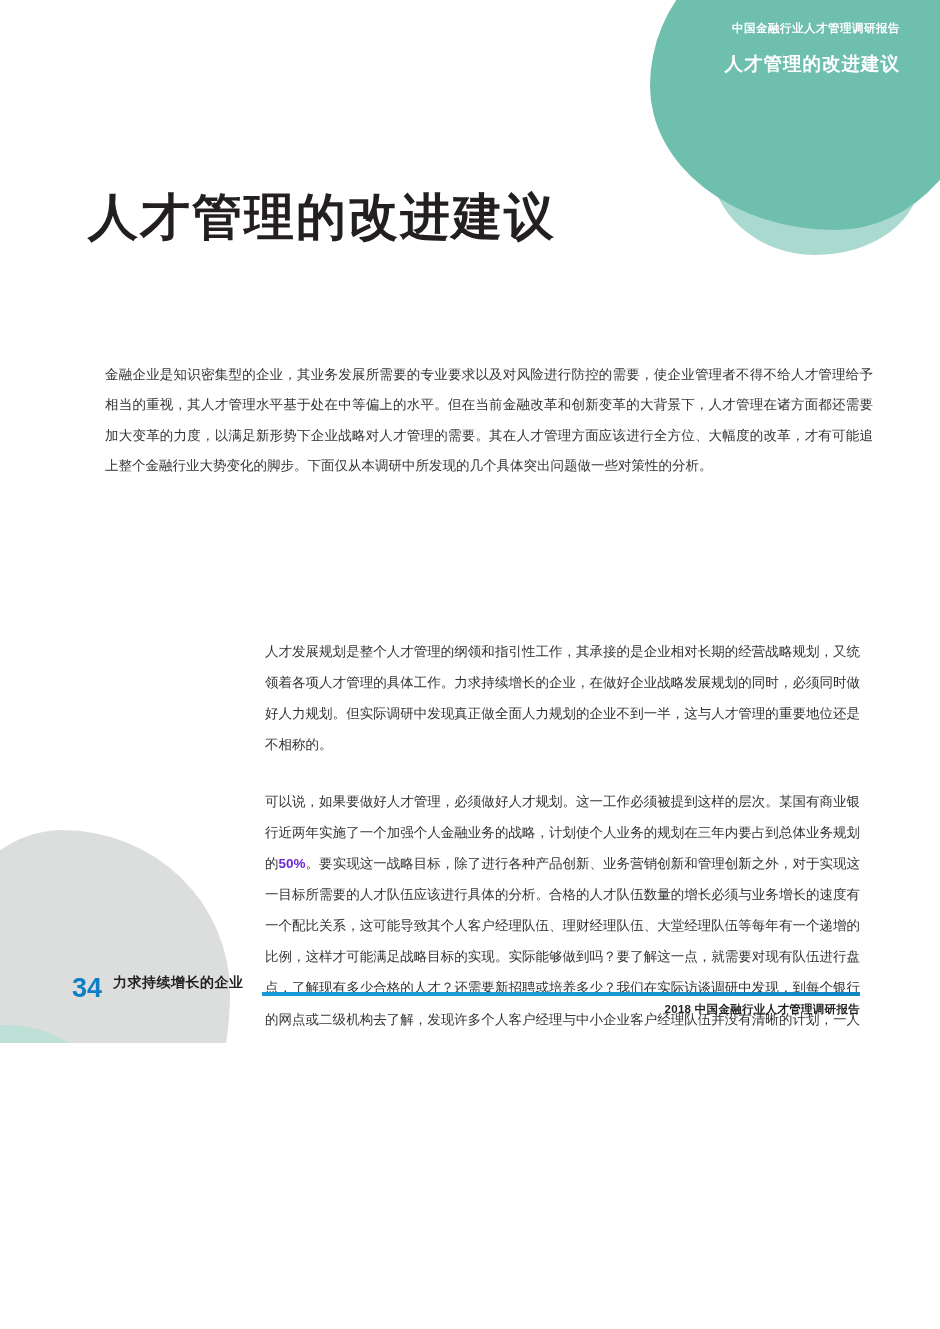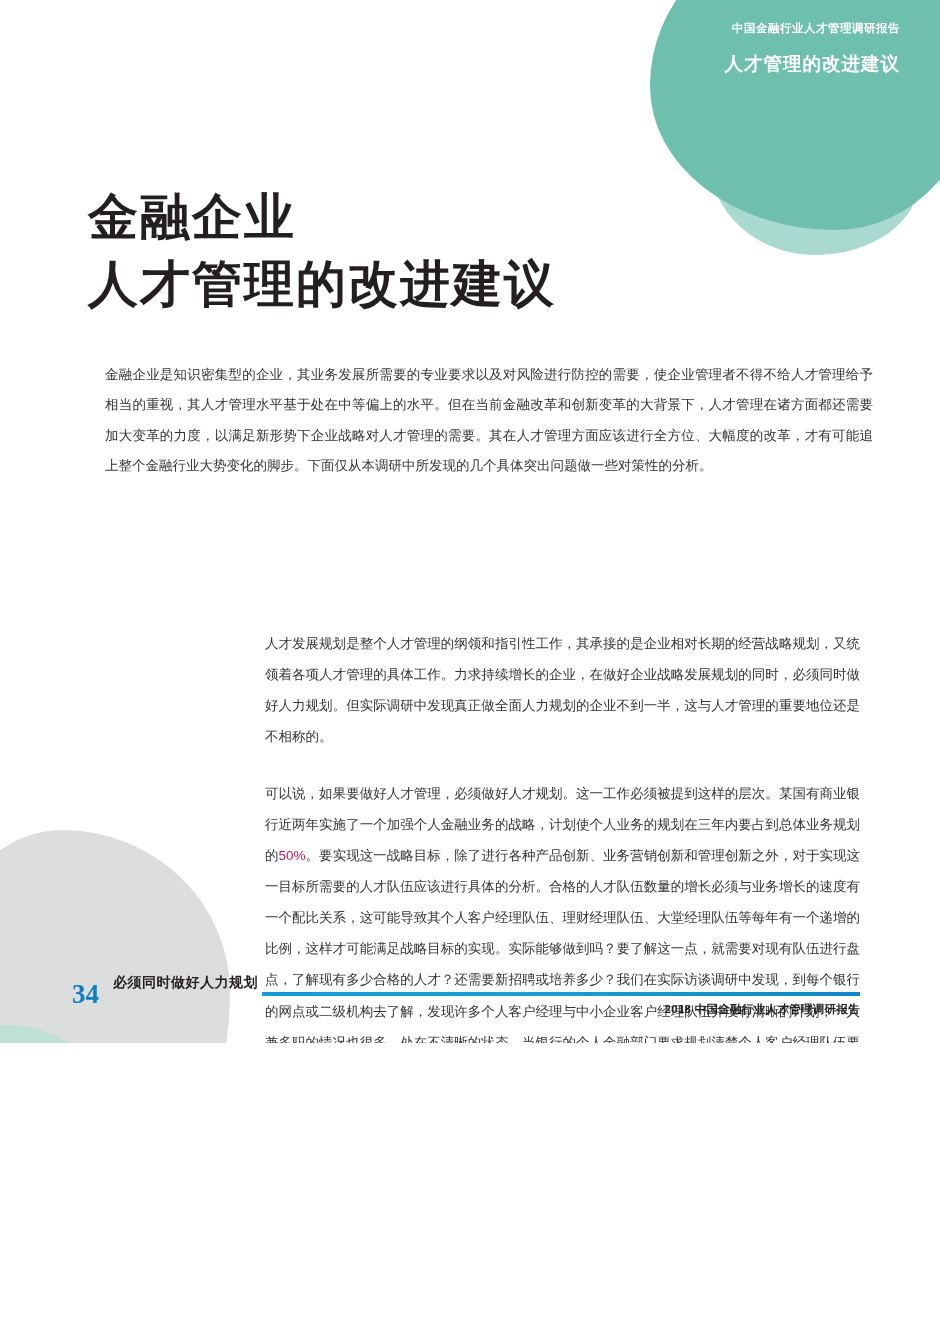--- a/index.html
+++ b/index.html
@@ -134,49 +134,49 @@
 
   
   .body-col {
     position: absolute;
     left: 265px;
     top: 620px;
     width: 595px;
     z-index: 4;
   }
   .body-col p {
-    margin: 8px 0 26px 0;
+    margin: 16px 0 26px 0;
     font-size: 13.5px;
     line-height: 2.3;
     color: #333333;
     text-align: justify;
   }
   .body-col p:last-child { margin-bottom: 0; }
   b.hl {
-    font-weight: normal;
-    color: #be185d;
+    font-weight: bold;
+    color: #6d28d9;
   }
 
   
   .footer {
     position: absolute;
     left: 0;
     bottom: 38px;
     width: 940px;
     height: 40px;
     z-index: 5;
   }
   .footer-pagenum {
     position: absolute;
     left: 72px;
-    top: 14px;
+    top: 8px;
     font-size: 27px;
     font-weight: bold;
     color: #0d7fc4;
-    font-family: Liberation Serif, serif;
+    font-family: Liberation Sans, sans-serif;
   }
   .footer-left-label {
     position: absolute;
     left: 113px;
     top: 9px;
     font-size: 14px;
     font-weight: bold;
     color: #231f20;
     letter-spacing: .5px;
   }
@@ -209,32 +209,31 @@
   <div class="blob-left-green"></div>
 
   <div class="header-block">
     <div class="header-kicker">中国金融行业人才管理调研报告</div>
     <div class="header-title">
       <div>人才管理的改进建议</div>
     </div>
   </div>
 
   <h1 class="main-title">
-    <span>金融企业</span>
     <span>人才管理的改进建议</span>
   </h1>
 
   <div class="intro">金融企业是知识密集型的企业，其业务发展所需要的专业要求以及对风险进行防控的需要，使企业管理者不得不给人才管理给予相当的重视，其人才管理水平基于处在中等偏上的水平。但在当前金融改革和创新变革的大背景下，人才管理在诸方面都还需要加大变革的力度，以满足新形势下企业战略对人才管理的需要。其在人才管理方面应该进行全方位、大幅度的改革，才有可能追上整个金融行业大势变化的脚步。下面仅从本调研中所发现的几个具体突出问题做一些对策性的分析。</div>
 
 
   <div class="body-col">
     <p>人才发展规划是整个人才管理的纲领和指引性工作，其承接的是企业相对长期的经营战略规划，又统领着各项人才管理的具体工作。力求持续增长的企业，在做好企业战略发展规划的同时，必须同时做好人力规划。但实际调研中发现真正做全面人力规划的企业不到一半，这与人才管理的重要地位还是不相称的。</p>
     <p><span>可以说，如果要做好人才管理，必须做好人才规划。这一工作必须被提到这样的层次。某国有商业银行近两年实施了一个加强个人金融业务的战略，计划使个人业务的规划在三年内要占到总体业务规划的</span><b class="hl">50%</b><span>。要实现这一战略目标，除了进行各种产品创新、业务营销创新和管理创新之外，对于实现这一目标所需要的人才队伍应该进行具体的分析。合格的人才队伍数量的增长必须与业务增长的速度有一个配比关系，这可能导致其个人客户经理队伍、理财经理队伍、大堂经理队伍等每年有一个递增的比例，这样才可能满足战略目标的实现。实际能够做到吗？要了解这一点，就需要对现有队伍进行盘点，了解现有多少合格的人才？还需要新招聘或培养多少？我们在实际访谈调研中发现，到每个银行的网点或二级机构去了解，发现许多个人客户经理与中小企业客户经理队伍并没有清晰的计划，一人兼多职的情况也很多，处在不清晰的状态。当银行的个人金融部门要求规划清楚个人客户经理队伍要达到某一定的数量时，其他岗位的人员似乎也不够用了。其他业务条线的人员也要哭喊着建立自己的客户经理队伍，产生了抢人的局面。最后发现，要解决这样的问题，必须从整个企业战略发展的角度，系统地来进行各层各类人才的规划。</span></p>
   </div>
 
   <div class="footer">
     <div class="footer-pagenum">34</div>
-    <div class="footer-left-label">必须同时做好人力规划</div>
+    <div class="footer-left-label">力求持续增长的企业</div>
     <div class="footer-rule"></div>
     <div class="footer-right-label">2018 中国金融行业人才管理调研报告</div>
   </div>
 
 </div>
 
 </body></html>

